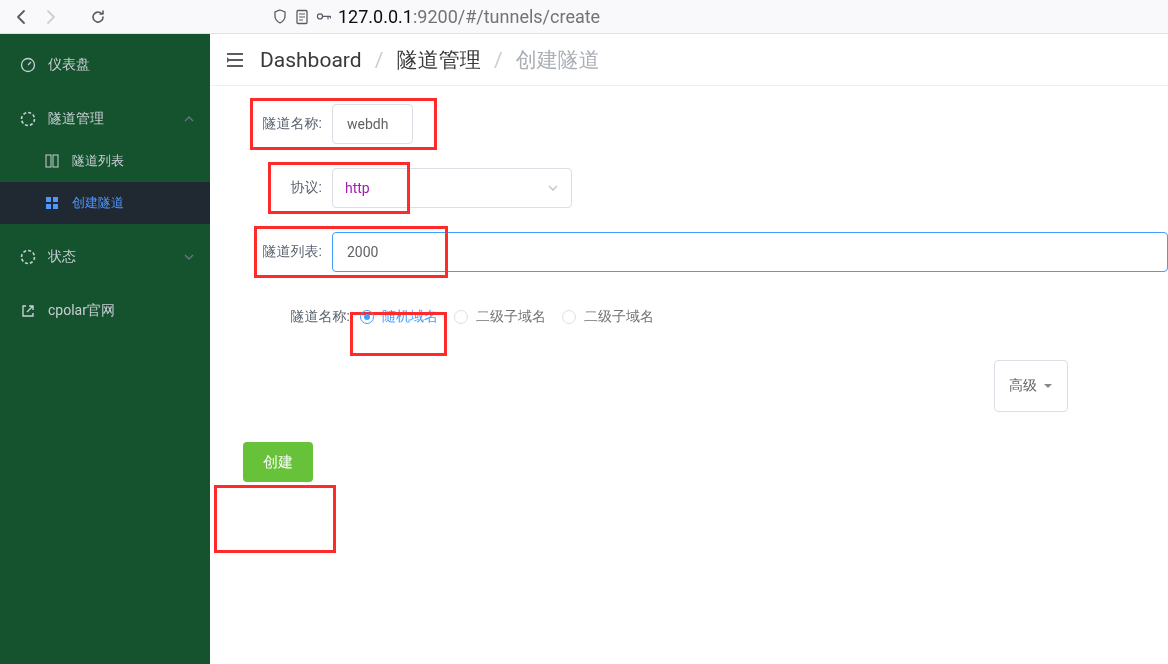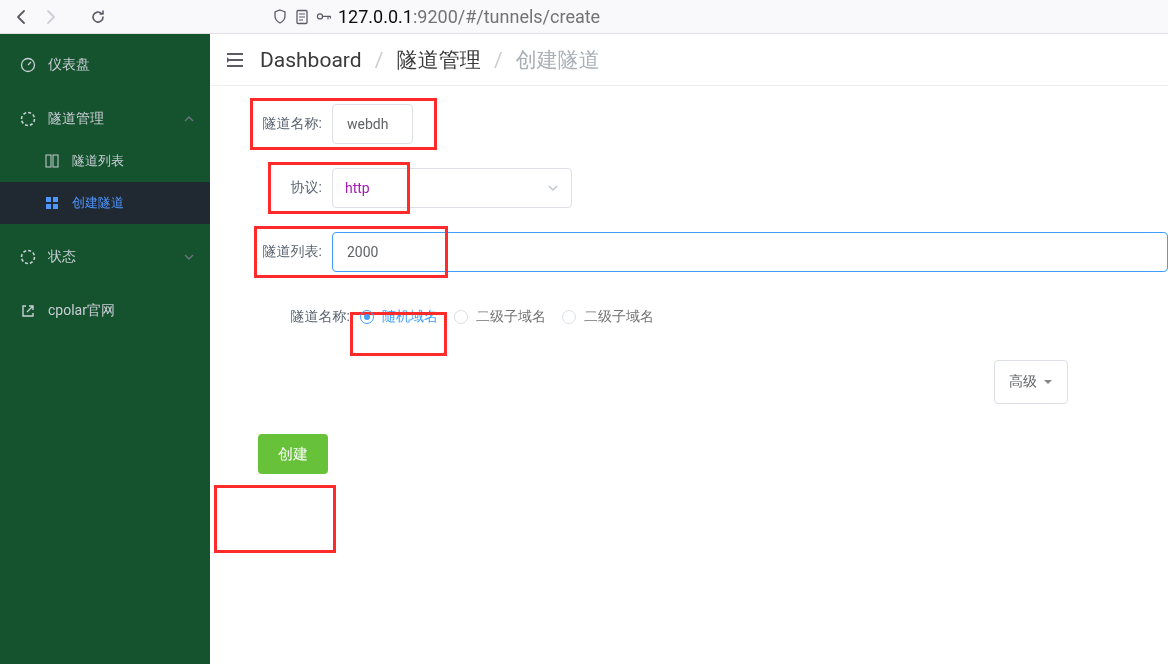--- a/index.html
+++ b/index.html
@@ -35,23 +35,23 @@
 .input{height:40px;border:1px solid #dcdfe6;border-radius:4px;padding:0 14px;font-size:14px;color:#606266;outline:none}
 .input.long{flex:1;margin-right:0}
 .sel{height:40px;width:240px;border:1px solid #dcdfe6;border-radius:4px;display:flex;align-items:center;justify-content:space-between;padding:0 12px;font-size:14px;color:#a21caf;cursor:pointer}
 .sel .car{color:#c0c4cc}
 .radio-group{display:flex;gap:16px}
 .radio{display:flex;align-items:center;cursor:pointer;font-size:14px;color:#737373}
 .radio .dot{width:14px;height:14px;border:1px solid #dcdfe6;border-radius:50%;margin-right:8px;position:relative}
 .radio.active{color:#409eff}
 .radio.active .dot{border-color:#409eff}
 .radio.active .dot::after{content:"";position:absolute;top:3px;left:3px;width:6px;height:6px;background:#409eff;border-radius:50%}
-.adv-btn{height:44px;padding:16px 14px;border:1px solid #dcdfe6;border-radius:4px;background:#fff;display:flex;align-items:center;font-size:14px;color:#606266;cursor:pointer;gap:6px}
+.adv-btn{height:52px;padding:16px 14px;border:1px solid #dcdfe6;border-radius:4px;background:#fff;display:flex;align-items:center;font-size:14px;color:#606266;cursor:pointer;gap:6px}
 .adv-wrap{display:flex;justify-content:flex-end;padding-right:100px;margin-top:4px;margin-bottom:30px}
-.create-btn{background:#67c23a;color:#fff;border:none;height:40px;padding:0 20px;border-radius:4px;font-size:15px;cursor:pointer;margin-left:24px}
+.create-btn{background:#67c23a;color:#fff;border:none;height:40px;padding:0 20px;border-radius:4px;font-size:15px;cursor:pointer;margin-left:9px}
 svg{display:block}
 </style>
 </head>
 <body>
 
 <div class="browser-bar">
   <div class="nav-btn">
     <svg viewBox="0 0 16 16">
         <path d="M10 2l-6 6 6 6" stroke="currentColor" stroke-width="1.8" fill="none" stroke-linecap="round" stroke-linejoin="round"></path>
       </svg>

